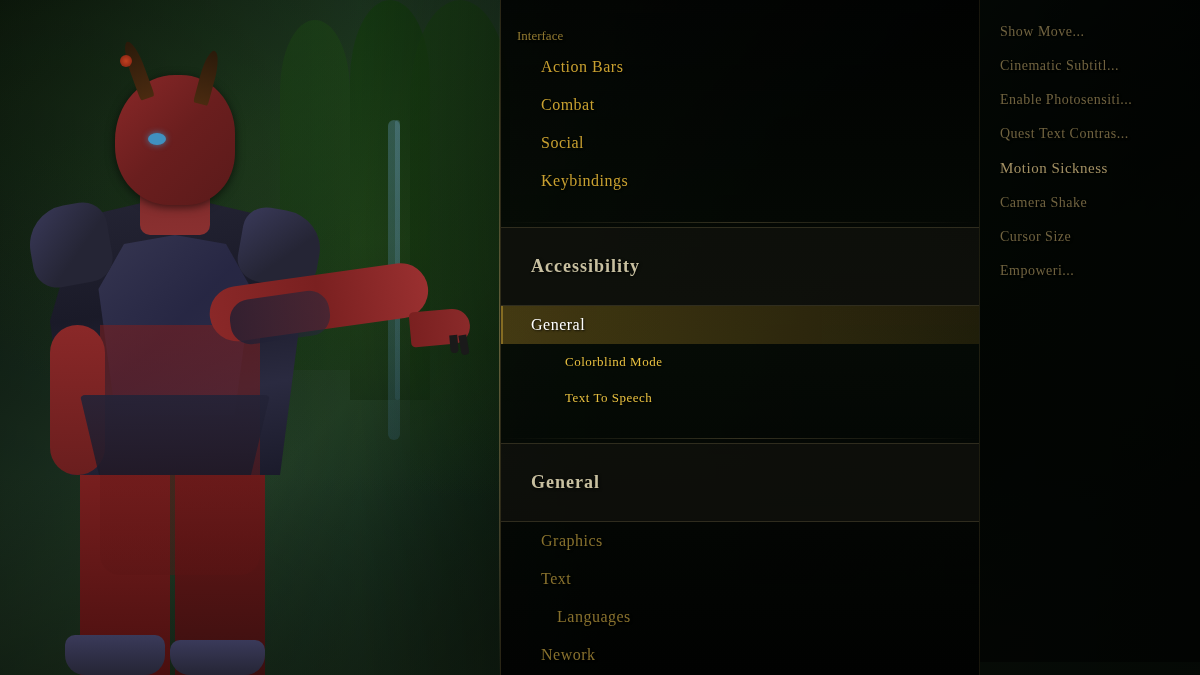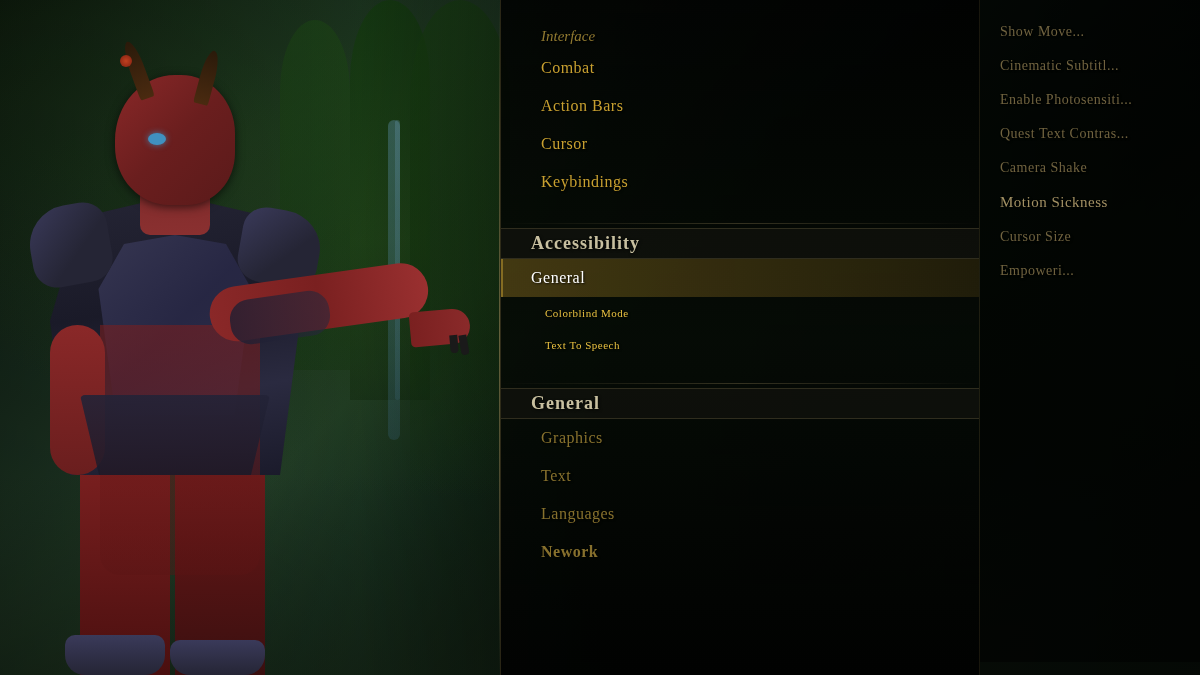--- a/index.html
+++ b/index.html
@@ -75,21 +75,21 @@
       position: absolute;
       left: 980px;
       top: 0;
       width: 220px;
       height: 662px;
       background: rgba(0,0,0,0.5);
     }
 
     
     .section-header {
-      padding: 4px 30px;
+      padding: 28px 30px;
       color: #c8c0a0;
       font-size: 18px;
       font-weight: bold;
       letter-spacing: 1px;
       border-top: 1px solid rgba(100,90,60,0.4);
       border-bottom: 1px solid rgba(100,90,60,0.4);
       background: rgba(20,20,15,0.6);
       text-shadow: 1px 1px 3px rgba(0,0,0,0.8);
     }
 
@@ -107,22 +107,22 @@
     .menu-item.selected {
       background: linear-gradient(90deg, rgba(180,140,40,0.35) 0%, rgba(140,110,30,0.2) 100%);
       color: #ffffff;
       border-left: 2px solid rgba(200,160,50,0.6);
       padding-left: 28px;
     }
 
     
     .menu-item.accessibility-sub {
       color: #e8c040;
-      font-size: 11px;
-      padding-left: 44px;
+      font-size: 13px;
+      padding-left: 64px;
     }
 
     
     .section-divider {
       height: 1px;
       background: linear-gradient(90deg, transparent, rgba(100,90,60,0.5), transparent);
       margin: 4px 0;
     }
 
     
@@ -134,25 +134,24 @@
       text-shadow: 1px 1px 2px rgba(0,0,0,0.9);
     }
 
     .right-item.highlighted {
       color: rgba(180,160,110,0.9);
       font-size: 15px;
     }
 
     
     .interface-top {
-      padding: 8px 30px 4px 40px;
+      padding: 8px 30px 4px 16px;
       color: rgba(180,150,60,0.8);
-      font-size: 15px;
+      font-size: 13px;
       text-shadow: 1px 1px 2px rgba(0,0,0,0.8);
-      font-style: italic;
     }
 
     
     .menu-left-border {
       position: absolute;
       left: 499px;
       top: 0;
       width: 2px;
       height: 675px;
       background: linear-gradient(180deg,
@@ -323,27 +322,27 @@
 
 <div class="menu-panel">
 
   <div style="height:20px;"></div>
 
   <div class="interface-top">
     <span>Interface</span>
   </div>
 
   <div class="menu-item">
+    <span>Action Bars</span>
+  </div>
+  <div class="menu-item">
     <span>Combat</span>
   </div>
   <div class="menu-item">
-    <span>Action Bars</span>
-  </div>
-  <div class="menu-item">
-    <span>Cursor</span>
+    <span>Social</span>
   </div>
   <div class="menu-item">
     <span>Keybindings</span>
   </div>
 
   <div style="height:18px;"></div>
   <div class="section-divider"></div>
 
   <div class="section-header">
     <span>Accessibility</span>
@@ -367,49 +366,49 @@
   <div class="section-header">
     <span>General</span>
   </div>
 
   <div class="menu-item" style="color:rgba(180,150,60,0.75);">
     <span>Graphics</span>
   </div>
   <div class="menu-item" style="color:rgba(180,150,60,0.75);">
     <span>Text</span>
   </div>
+  <div class="menu-item" style="color:rgba(180,150,60,0.75);margin-left:16px;">
+    <span>Languages</span>
+  </div>
   <div class="menu-item" style="color:rgba(180,150,60,0.75);">
-    <span>Languages</span>
-  </div>
-  <div class="menu-item" style="color:rgba(180,150,60,0.75);font-weight:bold;">
     <span>Nework</span>
   </div>
 
 </div>
 
 <div class="right-panel">
   <div style="height:15px;"></div>
 
   <div class="right-item">
     <span>Show Move...</span>
   </div>
   <div class="right-item">
     <span>Cinematic Subtitl...</span>
   </div>
   <div class="right-item">
     <span>Enable Photosensiti...</span>
   </div>
   <div class="right-item">
     <span>Quest Text Contras...</span>
   </div>
-  <div class="right-item">
-    <span>Camera Shake</span>
-  </div>
   <div class="right-item highlighted">
     <span>Motion Sickness</span>
   </div>
   <div class="right-item">
+    <span>Camera Shake</span>
+  </div>
+  <div class="right-item">
     <span>Cursor Size</span>
   </div>
   <div class="right-item">
     <span>Empoweri...</span>
   </div>
 </div>
 
 </body></html>

